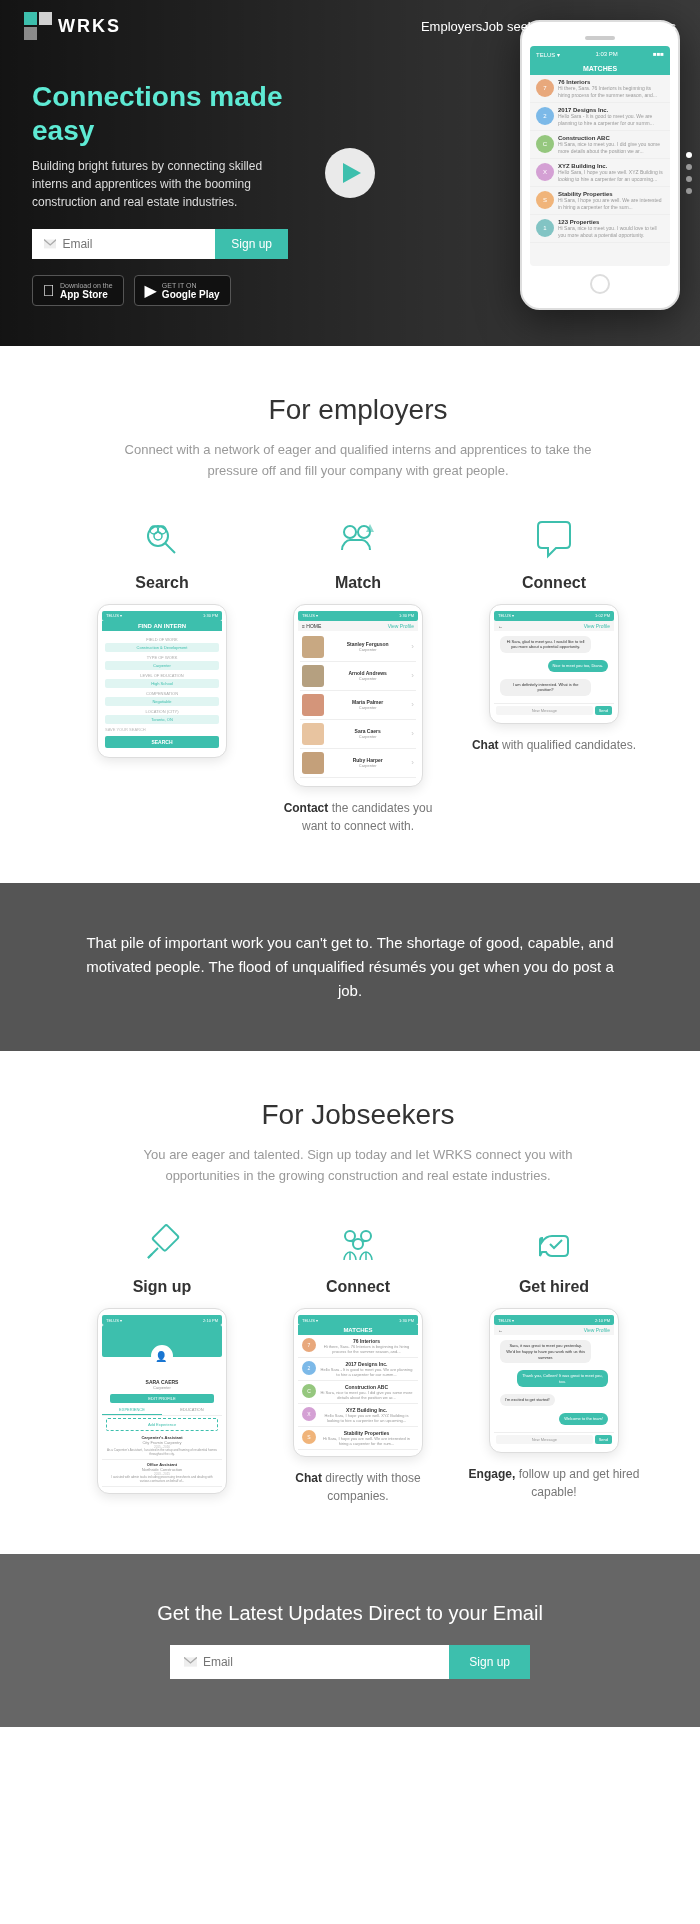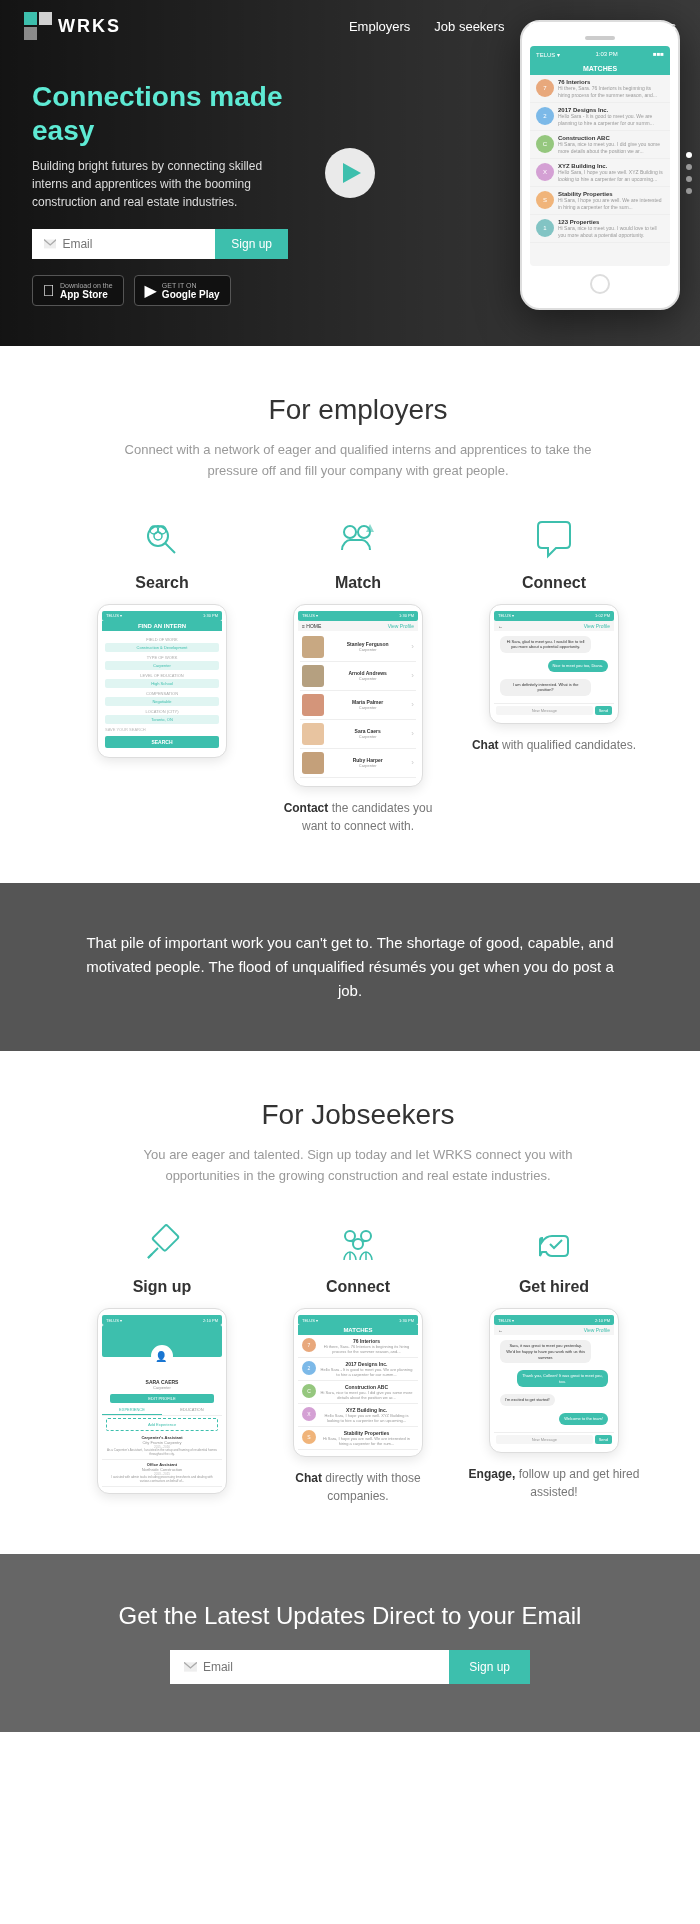--- a/index.html
+++ b/index.html
@@ -2,21 +2,21 @@
 <html><head>
   <meta charset="utf-8">
   <style>
     * { box-sizing: border-box; margin: 0; padding: 0; }
     body { font-family: 'Helvetica Neue', Arial, sans-serif; width: 700px; overflow-x: hidden; }
 
     
     nav { display: flex; align-items: center; justify-content: space-between; padding: 12px 24px; position: absolute; top: 0; left: 0; right: 0; z-index: 10; }
     .nav-logo { display: flex; align-items: center; gap: 6px; color: white; font-weight: 700; font-size: 18px; letter-spacing: 2px; }
     .logo-icon { width: 28px; height: 28px; }
-    .nav-links { display: flex; gap: 24px; }
+    .nav-links { display: flex; }
     .nav-links a { color: white; text-decoration: none; font-size: 13px; }
 
     
     .hero { position: relative; min-height: 340px; background: #2c2c2c; display: flex; align-items: center; overflow: hidden; }
     .hero-bg { position: absolute; inset: 0; background: linear-gradient(to right, rgba(0,0,0,0.7) 0%, rgba(0,0,0,0.3) 60%, rgba(0,0,0,0.1) 100%); }
     .hero-bg-img { position: absolute; inset: 0; background: #555; opacity: 0.5; }
     .hero-content { position: relative; z-index: 2; padding: 80px 32px 40px; max-width: 320px; }
     .hero-title { color: #5eead4; font-size: 28px; font-weight: 600; margin-bottom: 10px; line-height: 1.2; }
     .hero-sub { color: #ddd; font-size: 12px; line-height: 1.5; margin-bottom: 18px; }
     .email-row { display: flex; gap: 0; margin-bottom: 16px; }
@@ -92,21 +92,21 @@
     .mini-chat-input-row { display: flex; border-top: 1px solid #eee; margin-top: 2px; padding: 2px; gap: 2px; }
     .mini-chat-input { flex: 1; background: #f5f5f5; border-radius: 2px; font-size: 4px; padding: 2px; color: #999; }
     .mini-chat-send { background: #3dbfad; color: white; font-size: 4px; padding: 2px 4px; border-radius: 2px; }
 
     
     .dark-band { background: #555; padding: 48px 80px; text-align: center; }
     .dark-band p { color: white; font-size: 15px; line-height: 1.6; }
 
     
     .footer-cta { background: #666; padding: 48px 32px; text-align: center; }
-    .footer-cta-title { color: white; font-size: 24px; font-weight: 400; margin-bottom: 20px; }
+    .footer-cta-title { color: white; font-size: 20px; font-weight: 400; margin-bottom: 20px; }
     .footer-email-row { display: flex; justify-content: center; gap: 0; max-width: 360px; margin: 0 auto; }
     .footer-email-input { display: flex; align-items: center; gap: 6px; background: white; padding: 10px 14px; font-size: 12px; color: #aaa; flex: 1; border: none; }
     .footer-signup-btn { background: #3dbfad; color: white; border: none; padding: 10px 20px; font-size: 12px; cursor: pointer; font-weight: 500; }
 
     
     .mini-profile-phone { width: 130px; margin: 0 auto 12px; background: white; border-radius: 12px; border: 1.5px solid #ddd; padding: 6px 4px; box-shadow: 0 3px 12px rgba(0,0,0,0.1); }
     .mini-profile-header { background: #3dbfad; height: 32px; border-radius: 2px; display: flex; align-items: flex-end; justify-content: center; padding-bottom: 2px; position: relative; }
     .mini-profile-avatar { width: 22px; height: 22px; border-radius: 50%; background: white; border: 2px solid white; position: absolute; bottom: -10px; overflow: hidden; display: flex; align-items: center; justify-content: center; font-size: 10px; color: #999; }
     .mini-profile-name { font-size: 5px; font-weight: 700; text-align: center; margin-top: 12px; color: #333; }
     .mini-profile-role { font-size: 4px; text-align: center; color: #999; margin-bottom: 4px; }
@@ -532,21 +532,21 @@
             <div class="mini-chat-bubble mini-chat-received">Sara, it was great to meet you yesterday. We'd be happy to have you work with us this summer.</div>
             <div class="mini-chat-bubble mini-chat-sent">Thank you, Colleen! It was great to meet you, too.</div>
             <div class="mini-chat-bubble mini-chat-received">I'm excited to get started!</div>
             <div class="mini-chat-bubble mini-chat-sent">Welcome to the team!</div>
           </div>
         <div class="mini-chat-input-row">
           <div class="mini-chat-input">New Message</div>
           <div class="mini-chat-send">Send</div>
         </div>
       </div>
-      <p class="col-desc"><strong>Engage,</strong><span> follow up and get hired assisted!</span></p>
+      <p class="col-desc"><strong>Engage,</strong><span> follow up and get hired capable!</span></p>
     </div>
   </div>
 </div>
 
 <div class="footer-cta">
   <h2 class="footer-cta-title">Get the Latest Updates Direct to your Email</h2>
   <div class="footer-email-row">
     <div class="footer-email-input">
       <svg width="14" height="10" viewBox="0 0 14 10">
           <path d="M0 0h14v10H0z" fill="#eee"></path>

